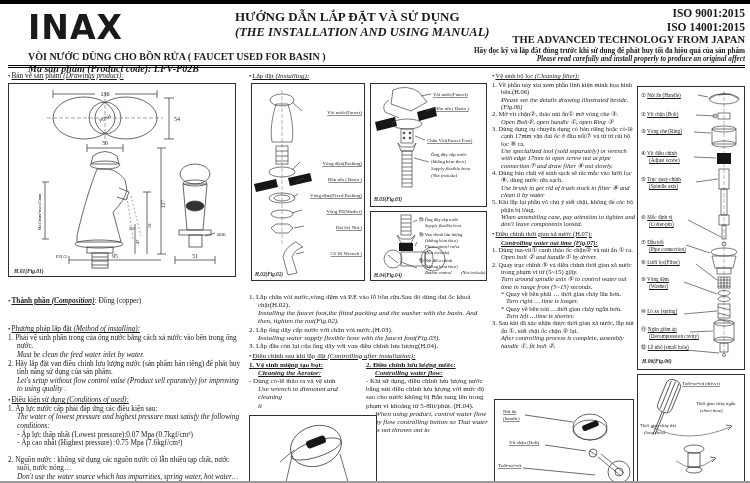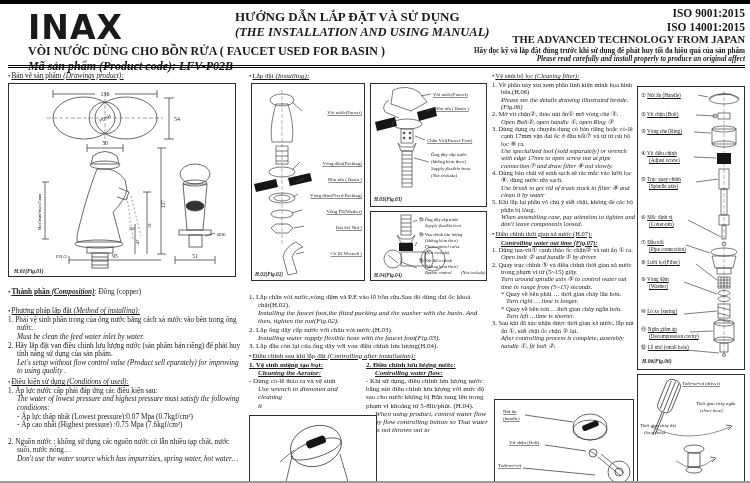--- a/index.html
+++ b/index.html
@@ -9,21 +9,21 @@
   .abs{position:absolute}
   .b{font-weight:bold}
   .i{font-style:italic}
   .u{text-decoration:underline}
   .en{font-style:italic}
   .blt{font-size:7px;margin-right:1px}
   .sh{font-weight:normal}
   .hang{padding-left:9px;text-indent:-9px}
   .ind{padding-left:9px}
   .ind2{padding-left:14px}
-  .mt1{margin-top:8px}.mt2{margin-top:2px}.mt3{margin-top:11px}
+  .mt1{margin-top:8px}.mt2{margin-top:2px}.mt3{margin-top:20px}
   .box{position:absolute;border:1px solid #2e2e2e;background:#fff}
   .col1{font-size:7.3px;line-height:1.18}
   .col2{font-size:7px;line-height:1.16}
   .col3{font-size:6.5px;line-height:1.13}
   svg{display:block}
   svg text{font-family:"Liberation Serif","DejaVu Serif",serif;fill:#1a1a1a}
   .prow{position:absolute;left:3px;font-size:5.2px;line-height:1;white-space:nowrap}
   .pn{font-family:"DejaVu Sans",sans-serif;font-size:5.4px}
   .pt{text-decoration:underline}
   .figlab{position:absolute;font-size:5.5px;font-weight:bold;font-style:italic}
@@ -31,21 +31,21 @@
 </style>
 </head>
 <body>
 
 <div id="page">
 
   <div class="abs" style="left:0;top:0;width:750px;height:4px;background:#000"></div>
 
   <div class="abs" style="left:28px;top:11px;font-family:'DejaVu Sans',sans-serif;font-weight:bold;font-size:33px;line-height:1;letter-spacing:1px">INAX</div>
 
-  <div class="abs" style="left:28px;top:44px;font-size:12px;line-height:1.22">
+  <div class="abs" style="left:28px;top:51px;font-size:10px;line-height:1.22">
     <div class="b">VÒI NƯỚC DÙNG CHO BỒN RỬA ( FAUCET USED FOR BASIN )</div>
     <div class="b i">Mã sản phẩm (Product code): LFV-P02B</div>
   </div>
 
   <div class="abs" style="left:235px;top:10px;width:290px;text-align:left;line-height:1.15">
     <div class="b" style="font-size:13px">HƯỚNG DẪN LẮP ĐẶT VÀ SỬ DỤNG</div>
     <div class="b i" style="font-size:12.5px">(THE INSTALLATION  AND USING  MANUAL)</div>
   </div>
 
   <div class="abs" style="left:420px;top:7px;width:325px;text-align:right;line-height:1.18">

